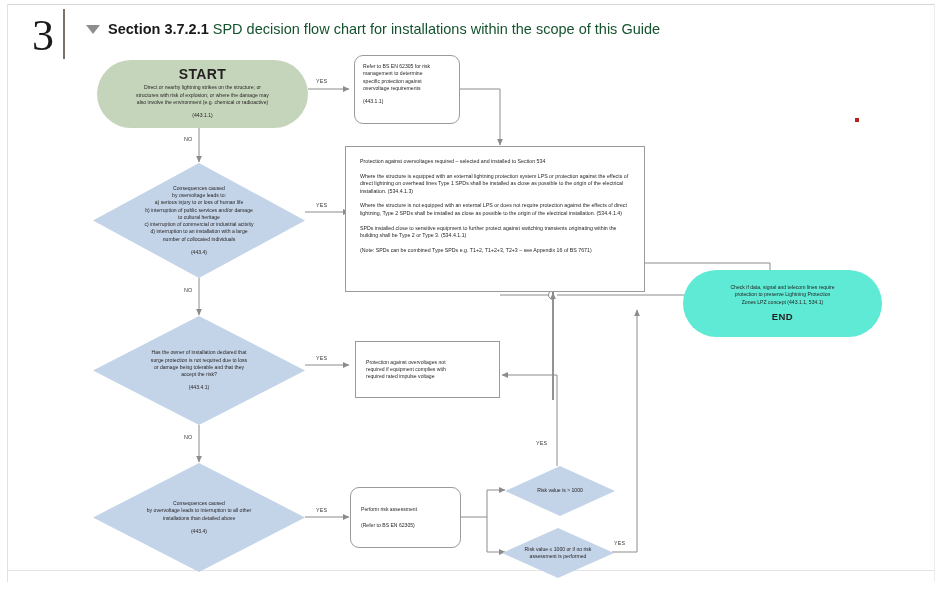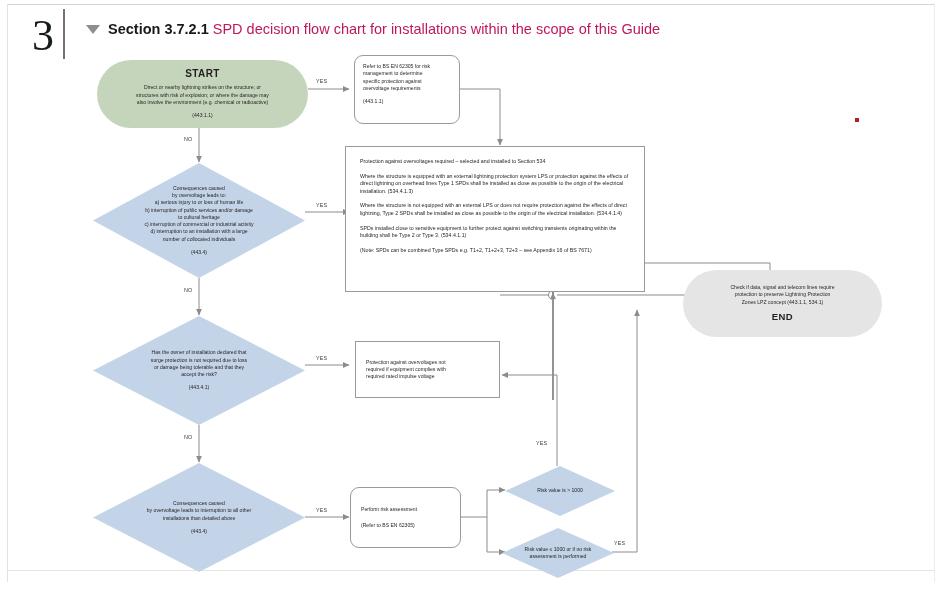--- a/index.html
+++ b/index.html
@@ -71,21 +71,21 @@
     line-height: 18px;
     white-space: nowrap;
     color: #2b2b2b;
   }
   #figure-caption .cap-label {
     font-weight: bold;
     color: #1a1a1a;
   }
   #figure-caption .cap-text {
     font-weight: normal;
-    color: #be185d;
+    color: #14532d;
   }
 
   
   #diagram {
     position: absolute;
     left: 0; top: 0;
     width: 942px; height: 593px;
   }
   #wires {
     position: absolute; left: 0; top: 0;
@@ -102,39 +102,39 @@
     text-align: center;
     font-size: 5.1px;
     line-height: 7.3px;
     color: #231f20;
     padding: 3px 6px;
   }
   .node .line { display: block; white-space: nowrap; }
   .node .ref { display: block; margin-top: 6px; }
   .node .title {
     font-weight: bold;
-    font-size: 10px;
+    font-size: 14px;
     line-height: 12px;
     letter-spacing: 0.4px;
     margin-bottom: 4px;
   }
   .node .title-bottom {
     font-weight: bold;
     font-size: 9.5px;
     line-height: 12px;
     letter-spacing: 0.4px;
     margin-top: 5px;
   }
 
   .terminator-start {
     background: #c5d5bb;
     border-radius: 999px;
   }
   .terminator-end {
-    background: #e5e5e5;
+    background: #5eead4;
     border-radius: 999px;
   }
   .process-box {
     background: #ffffff;
     border: 1px solid #9a9a9a;
   }
   .process-box.rounded {
     border-radius: 9px;
   }
   .process-box.align-left {

